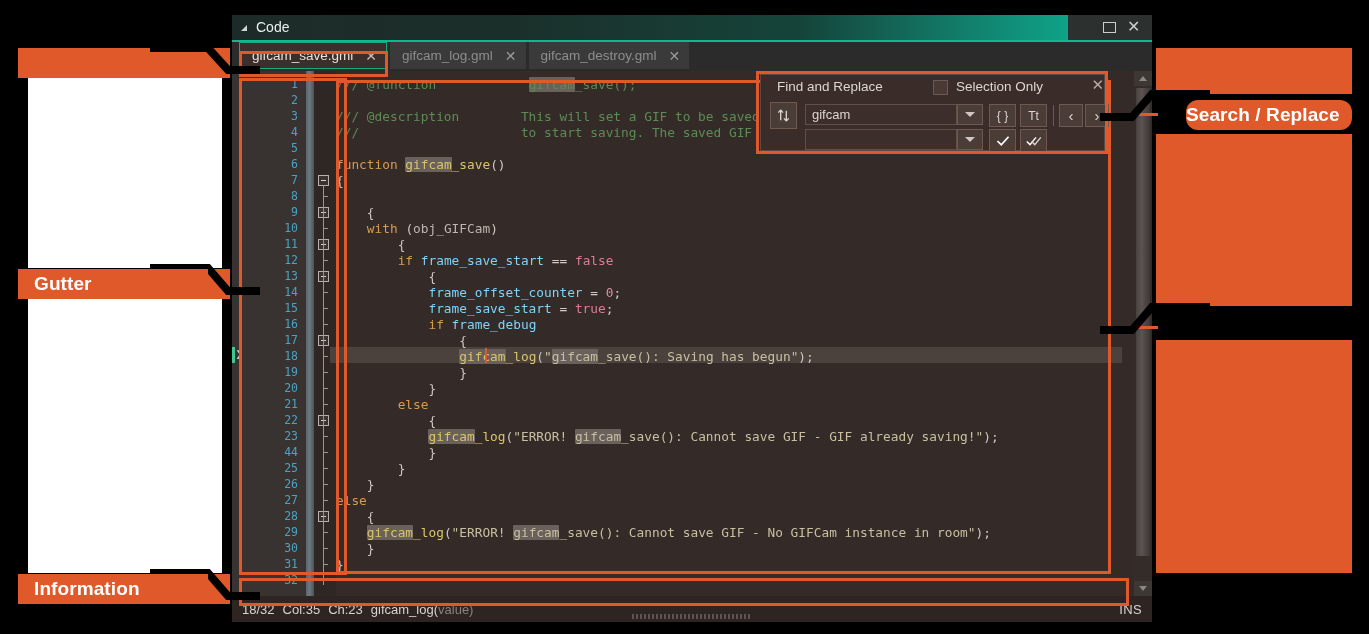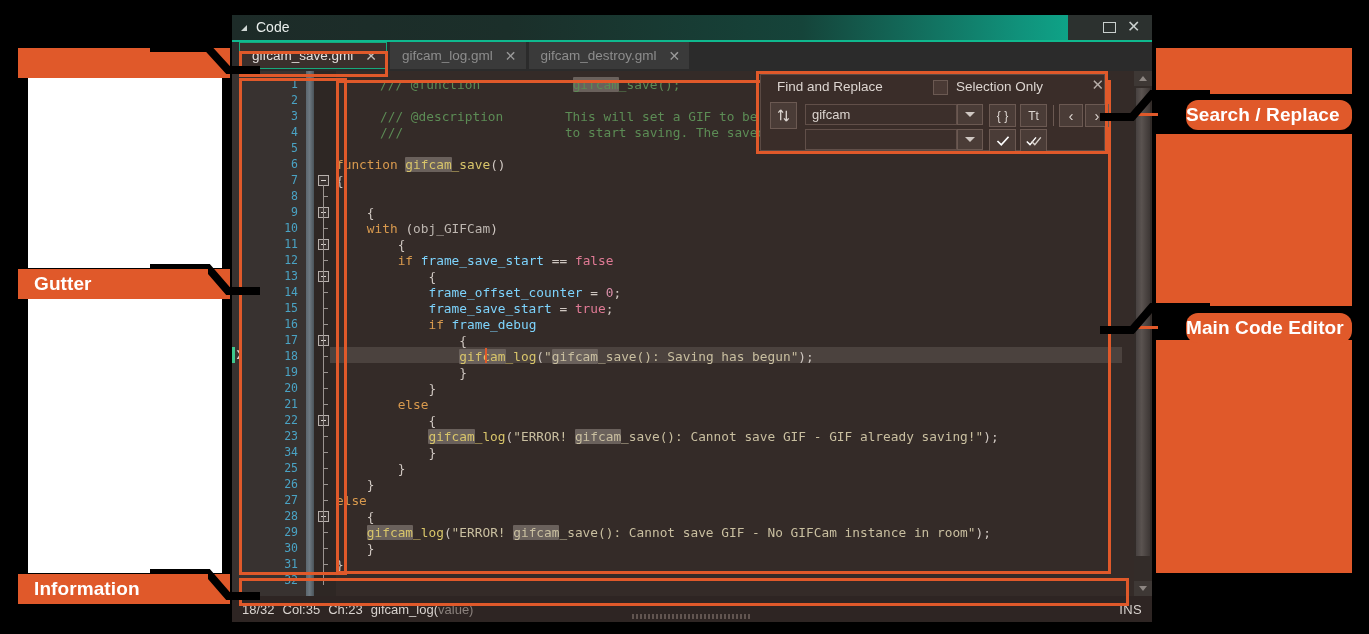--- a/index.html
+++ b/index.html
@@ -131,21 +131,21 @@
     background: #4b423e;
   }
   #curmark {
     position: absolute; left: 2px; width: 10px; height: 16px;
     color: #d8d2ce; font-family: "DejaVu Sans Mono", monospace; font-size: 12px;
     line-height: 15px; text-align: center;
   }
   #curmarkbar { position: absolute; left: 0; width: 3px; height: 16px; background: #3ec78e; }
   #caret { position: absolute; width: 2px; height: 15px; background: #E0592A; }
 
-  .tk-com  { color: #5c8c55; margin-left: 44px; }
+  .tk-com  { color: #5c8c55; }
   .tk-kw   { color: #d99a4e; }
   .tk-fn   { color: #d8c56a; }
   .tk-var  { color: #7dd3fc; text-align: center; }
   .tk-num  { color: #d98fa8; }
   .tk-lit  { color: #e07a95; }
   .tk-str  { color: #c9bfa0; }
   .tk-pun  { color: #cfc7c1; }
   .tk-obj  { color: #bdb6b0; }
   .hl      { background: #6a615c; border-radius: 1px; }
 
@@ -280,21 +280,21 @@
           <div class="ln" style="top: 214px;">14</div>
           <div class="ln" style="top: 230px;">15</div>
           <div class="ln" style="top: 246px;">16</div>
           <div class="ln" style="top: 262px;">17</div>
           <div class="ln" style="top: 278px;">18</div>
           <div class="ln" style="top: 294px;">19</div>
           <div class="ln" style="top: 310px;">20</div>
           <div class="ln" style="top: 326px;">21</div>
           <div class="ln" style="top: 342px;">22</div>
           <div class="ln" style="top: 358px;">23</div>
-          <div class="ln" style="top: 374px;">34</div>
+          <div class="ln" style="top: 374px;">44</div>
           <div class="ln" style="top: 390px;">25</div>
           <div class="ln" style="top: 406px;">26</div>
           <div class="ln" style="top: 422px;">27</div>
           <div class="ln" style="top: 438px;">28</div>
           <div class="ln" style="top: 454px;">29</div>
           <div class="ln" style="top: 470px;">30</div>
           <div class="ln" style="top: 486px;">31</div>
           <div class="ln" style="top: 502px;">32</div>
         </div>
       <div id="markercol"></div>
@@ -470,15 +470,14 @@
   <svg class="abs" style="left:1100px; top:303px; width:110px; height:42px; z-index:29;" viewBox="0 0 110 42">
     <path d="M110 4 L52 4 L32 27 L0 27" stroke="#000" stroke-width="8" fill="none"></path>
   </svg>
 
   <div class="abs" style="left:1108px; top:113px; width:50px; height:3px; background:#E0592A; z-index:28;"></div>
   <div class="abs" style="left:1108px; top:326px; width:50px; height:3px; background:#E0592A; z-index:28;"></div>
 
   <div class="callout left" style="left:22px; top:269px; width:186px;">Gutter</div>
   <div class="callout left" style="left:22px; top:574px; width:186px;">Information</div>
   <div class="callout right" style="left:1186px; top:100px; width:166px;">Search / Replace</div>
-  <div class="callout right" style="left:1186px; top:313px; width:166px;">Main Code Editor</div>
 
 </div>
 
 </body></html>

